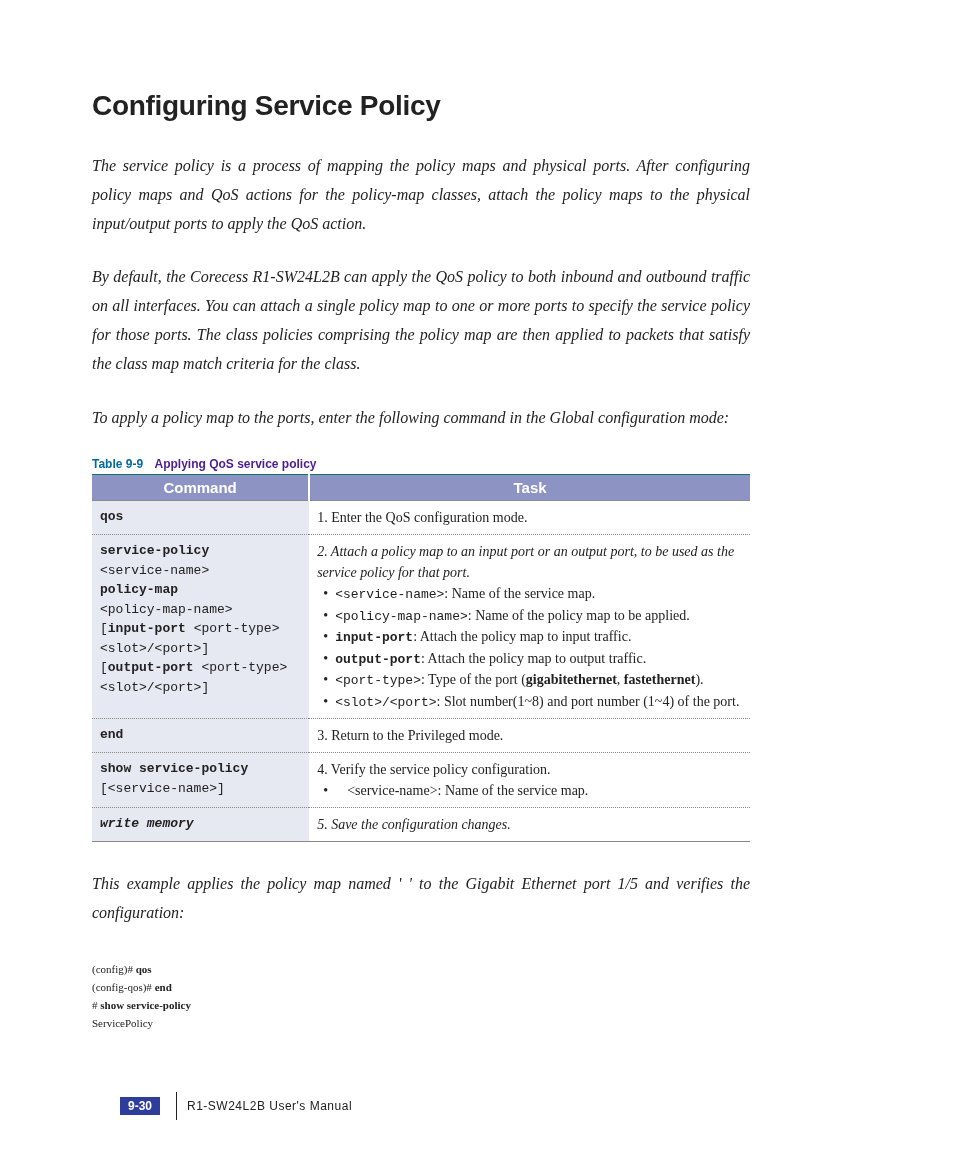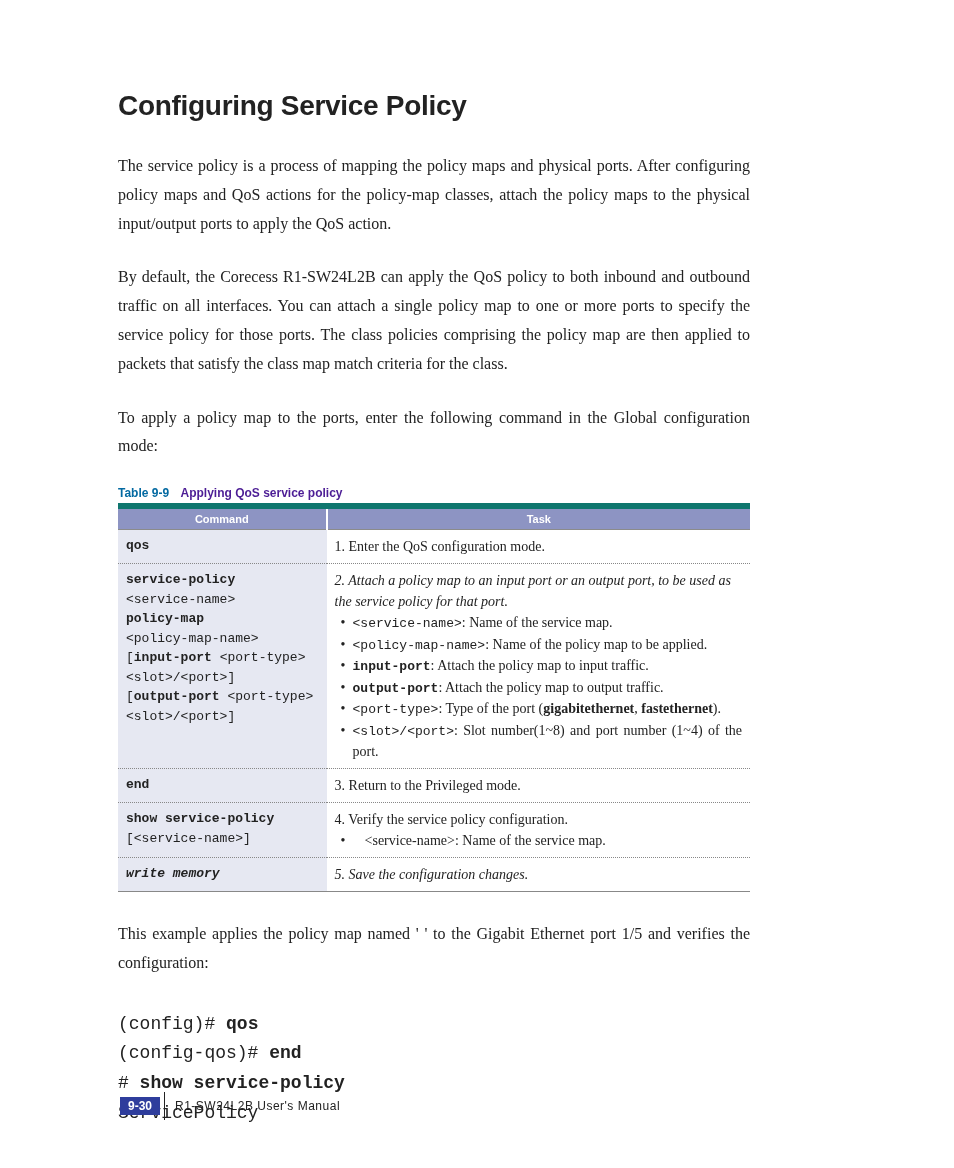--- a/index.html
+++ b/index.html
@@ -6,58 +6,59 @@
     margin: 0;
     padding: 0;
     background: #fff;
     font-family: "Palatino Linotype", "Book Antiqua", Palatino, Georgia, serif;
     color: #222;
   }
   .page {
     width: 820px;
     height: 1168px;
     box-sizing: border-box;
-    padding: 90px 70px 40px 118px;
+    padding: 90px 70px 40px 92px;
     position: relative;
   }
   h1.title {
     font-family: Arial, "Helvetica Neue", Helvetica, sans-serif;
     font-weight: 900;
     font-size: 28px;
     letter-spacing: -0.3px;
     margin: 0 0 30px 0;
   }
   p.body {
     font-size: 16px;
     line-height: 1.8;
     margin: 0 0 25px 0;
     text-align: justify;
+    font-style: italic;
   }
   .table-caption {
     font-family: Arial, Helvetica, sans-serif;
     font-size: 12px;
     margin: 5px 0 3px 0;
   }
   .table-caption .cap-num { color: #0369a1; font-weight: bold; }
   .table-caption .cap-txt { color: #4c1d95; font-weight: bold; margin-left: 8px; }
 
   table.cmd {
     width: 100%;
     border-collapse: collapse;
     font-size: 14px;
   }
   table.cmd thead th {
     background: #8d94c3;
     color: #fff;
     font-family: Arial, Helvetica, sans-serif;
     font-weight: bold;
-    font-size: 11px;
+    font-size: 15px;
     padding: 4px 6px;
     text-align: center;
-    border-top: 6px solid #0f766e;
+    border-top: 1px solid #0f766e;
     border-bottom: 1px solid #8b8b8b;
   }
   table.cmd thead th:first-child { width: 33%; border-right: 2px solid #fff; }
   table.cmd tbody td {
     vertical-align: top;
     padding: 6px 8px 6px 8px;
     border-bottom: 1px dotted #888;
   }
   table.cmd tbody tr:last-child td { border-bottom: 1px solid #888; font-style: italic; }
   table.cmd td.cmd-col {
@@ -69,43 +70,43 @@
   table.cmd td.task-col {
     font-size: 14px;
     line-height: 1.5;
   }
   .mono { font-family: "Courier New", monospace; font-size: 13px; }
   .b { font-weight: bold; }
   .bullet-line { padding-left: 18px; position: relative; }
   .bullet-line::before { content: "•"; position: absolute; left: 6px; }
 
   .example {
-    font-family: Liberation Mono, monospace;
-    font-size: 18px;
+    font-family: Liberation Serif, serif;
+    font-size: 11px;
     line-height: 1.65;
     margin-top: 32px;
     white-space: normal;
   }
   .example .b { font-weight: bold; }
 
   .footer {
     position: absolute;
     left: 120px;
     bottom: 48px;
     display: flex;
     align-items: center;
     font-family: Arial, Helvetica, sans-serif;
     font-size: 12px;
   }
   .footer .pagebox {
     background: #2e3d9c;
     color: #fff;
     padding: 2px 8px;
     font-weight: bold;
-    margin-right: 0;
+    margin-right: 12px;
   }
   .footer .sep {
     width: 1px;
     height: 28px;
     background: #222;
     margin: 0 10px 0 4px;
   }
   .footer .doc { letter-spacing: 0.5px; }
 </style>
 </head>

